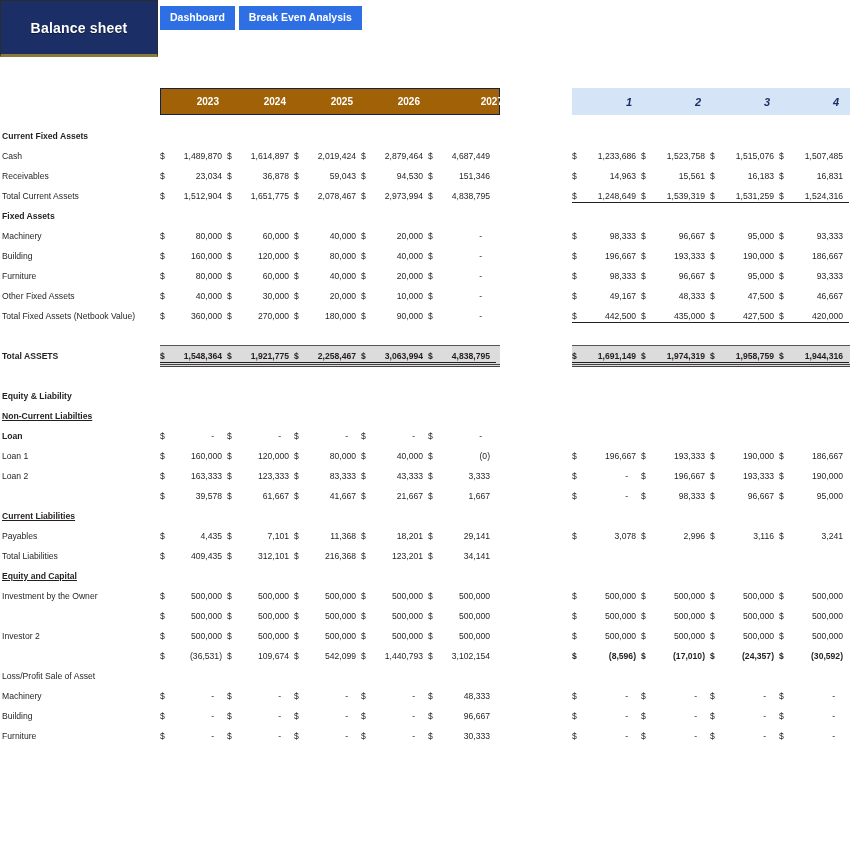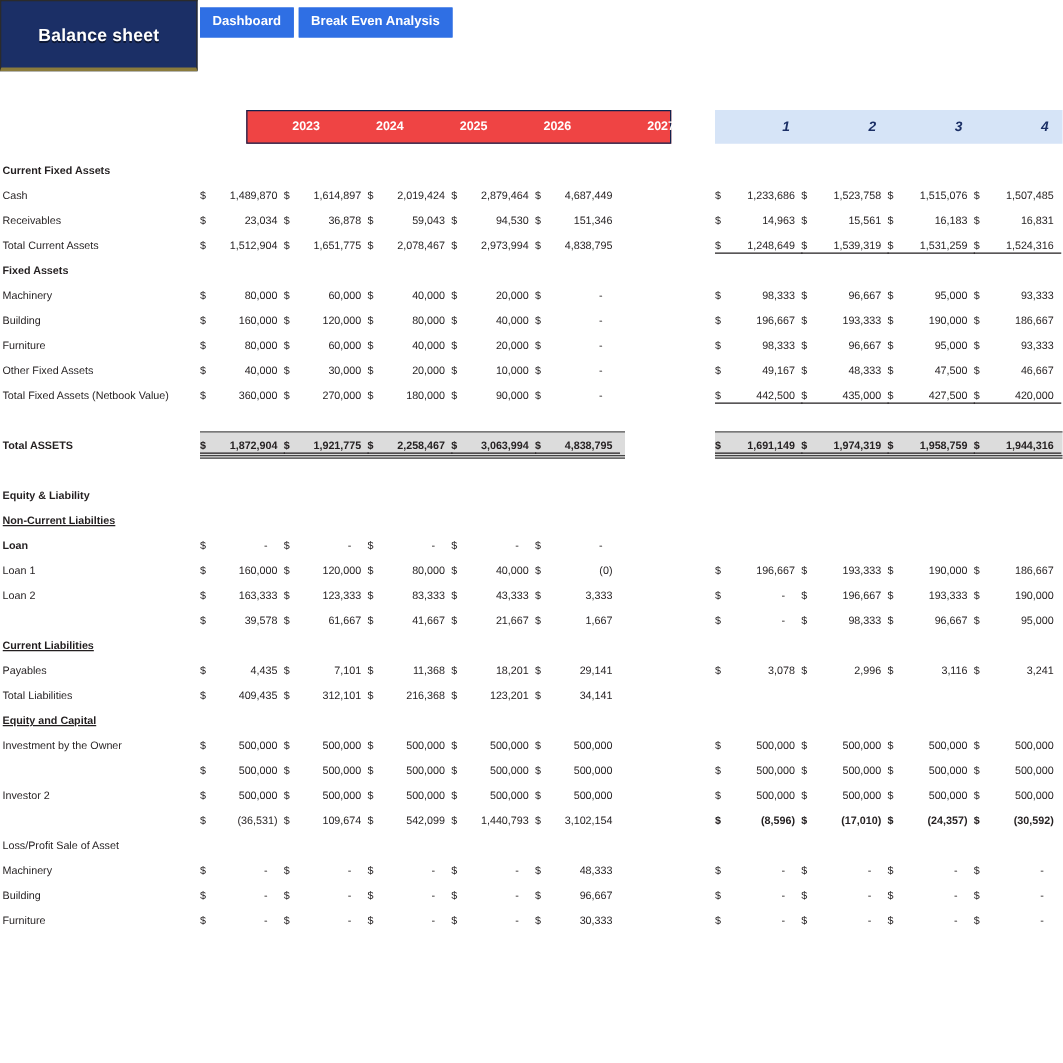--- a/index.html
+++ b/index.html
@@ -51,21 +51,21 @@
     font-size: 8.6px;
     color: #231f20;
   }
 
   .hdr {
     position: absolute;
     height: 27px;
     display: flex;
     align-items: center;
   }
-  .hdr.dark { background: #ef4444; border: 1px solid #12224d; margin-left: 37px; }
+  .hdr.dark { background: #a16207; border: 1px solid #12224d; }
   .hdr.light { background: #d6e4f7; }
   .hdr .hc {
     text-align: right;
     font-weight: bold;
     font-size: 10px;
     padding-right: 10px;
   }
   .hdr.dark .hc { color: #ffffff; }
   .hdr.light .hc { color: #1b2f66; font-style: italic; font-size: 11px; }
   .label {
@@ -344,21 +344,21 @@
       </div>
       <div class="cell dash" style="left: 428px; width: 68px; top: 306px;">
         <div class="inner"></div>
         <span class="cur">$</span>
         <span class="val">-</span>
       </div>
       <div class="label sec" style="top: 346px;">Total ASSETS</div>
       <div class="cell ul" style="left: 160px; width: 68px; top: 346px; font-weight: bold;">
         <div class="inner"></div>
         <span class="cur" style="font-weight: bold;">$</span>
-        <span class="val" style="font-weight: bold;">1,872,904</span>
+        <span class="val" style="font-weight: bold;">1,548,364</span>
       </div>
       <div class="cell ul" style="left: 227px; width: 68px; top: 346px; font-weight: bold;">
         <div class="inner"></div>
         <span class="cur" style="font-weight: bold;">$</span>
         <span class="val" style="font-weight: bold;">1,921,775</span>
       </div>
       <div class="cell ul" style="left: 294px; width: 68px; top: 346px; font-weight: bold;">
         <div class="inner"></div>
         <span class="cur" style="font-weight: bold;">$</span>
         <span class="val" style="font-weight: bold;">2,258,467</span>

